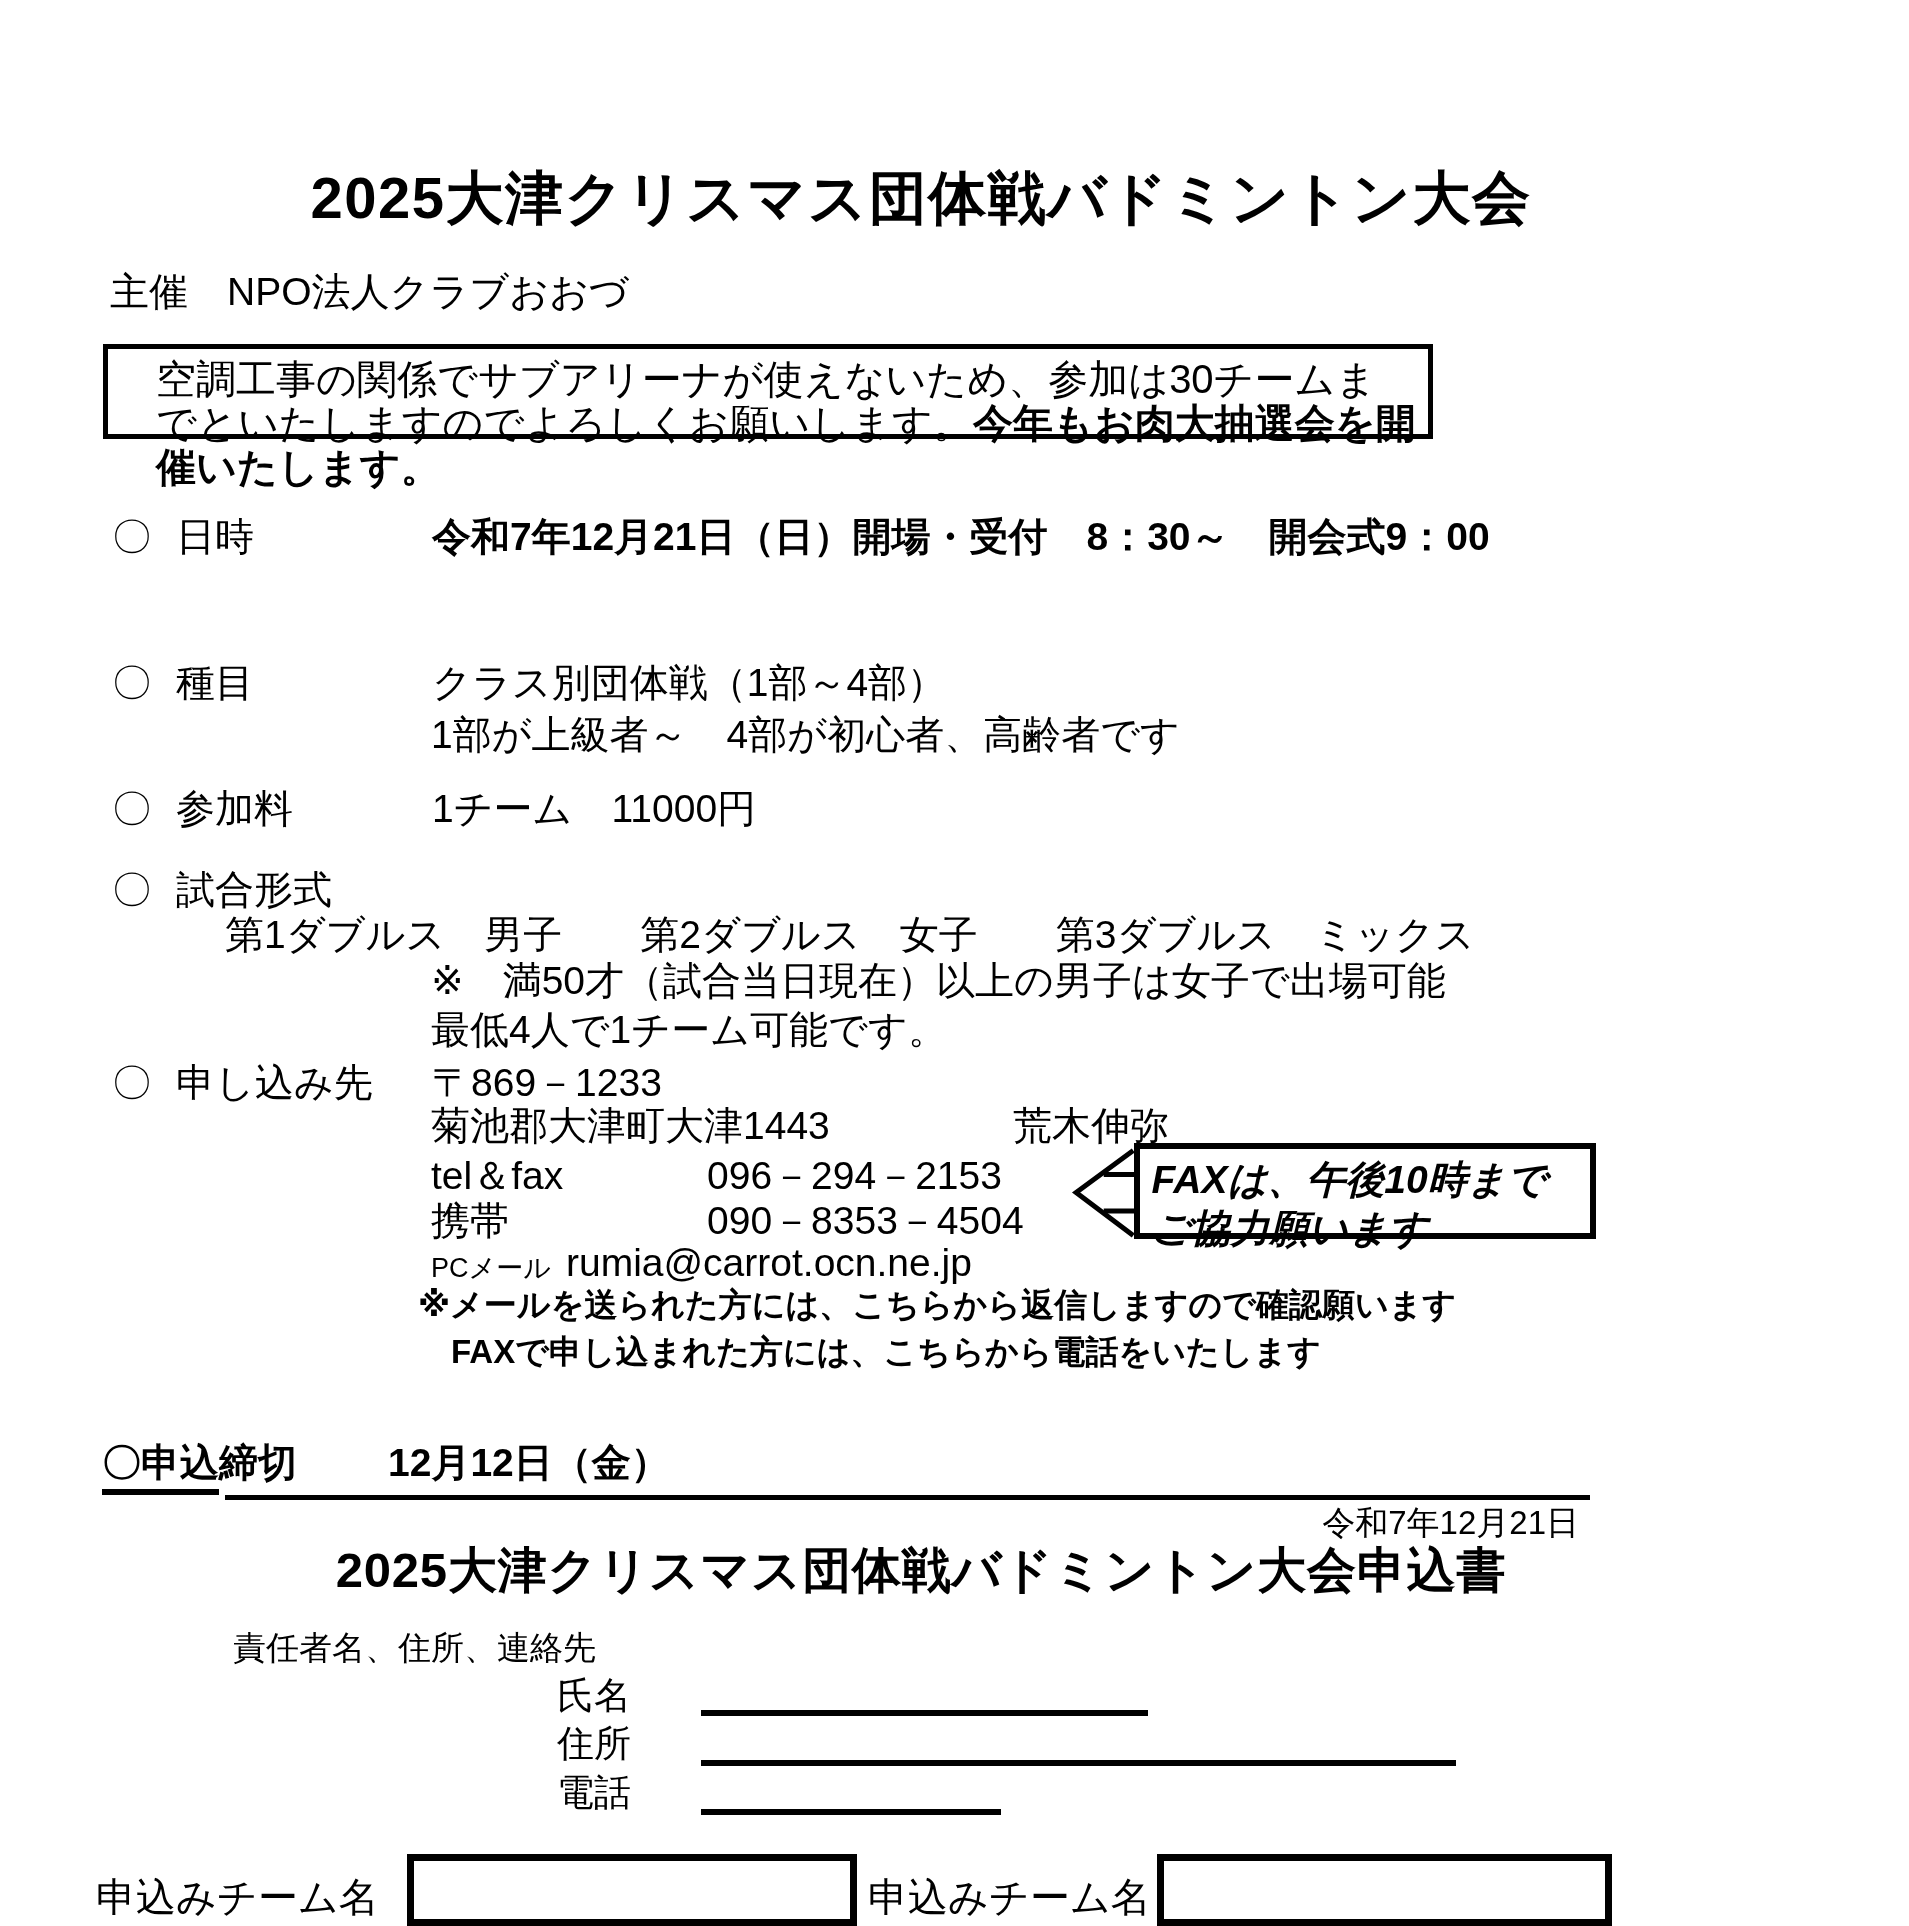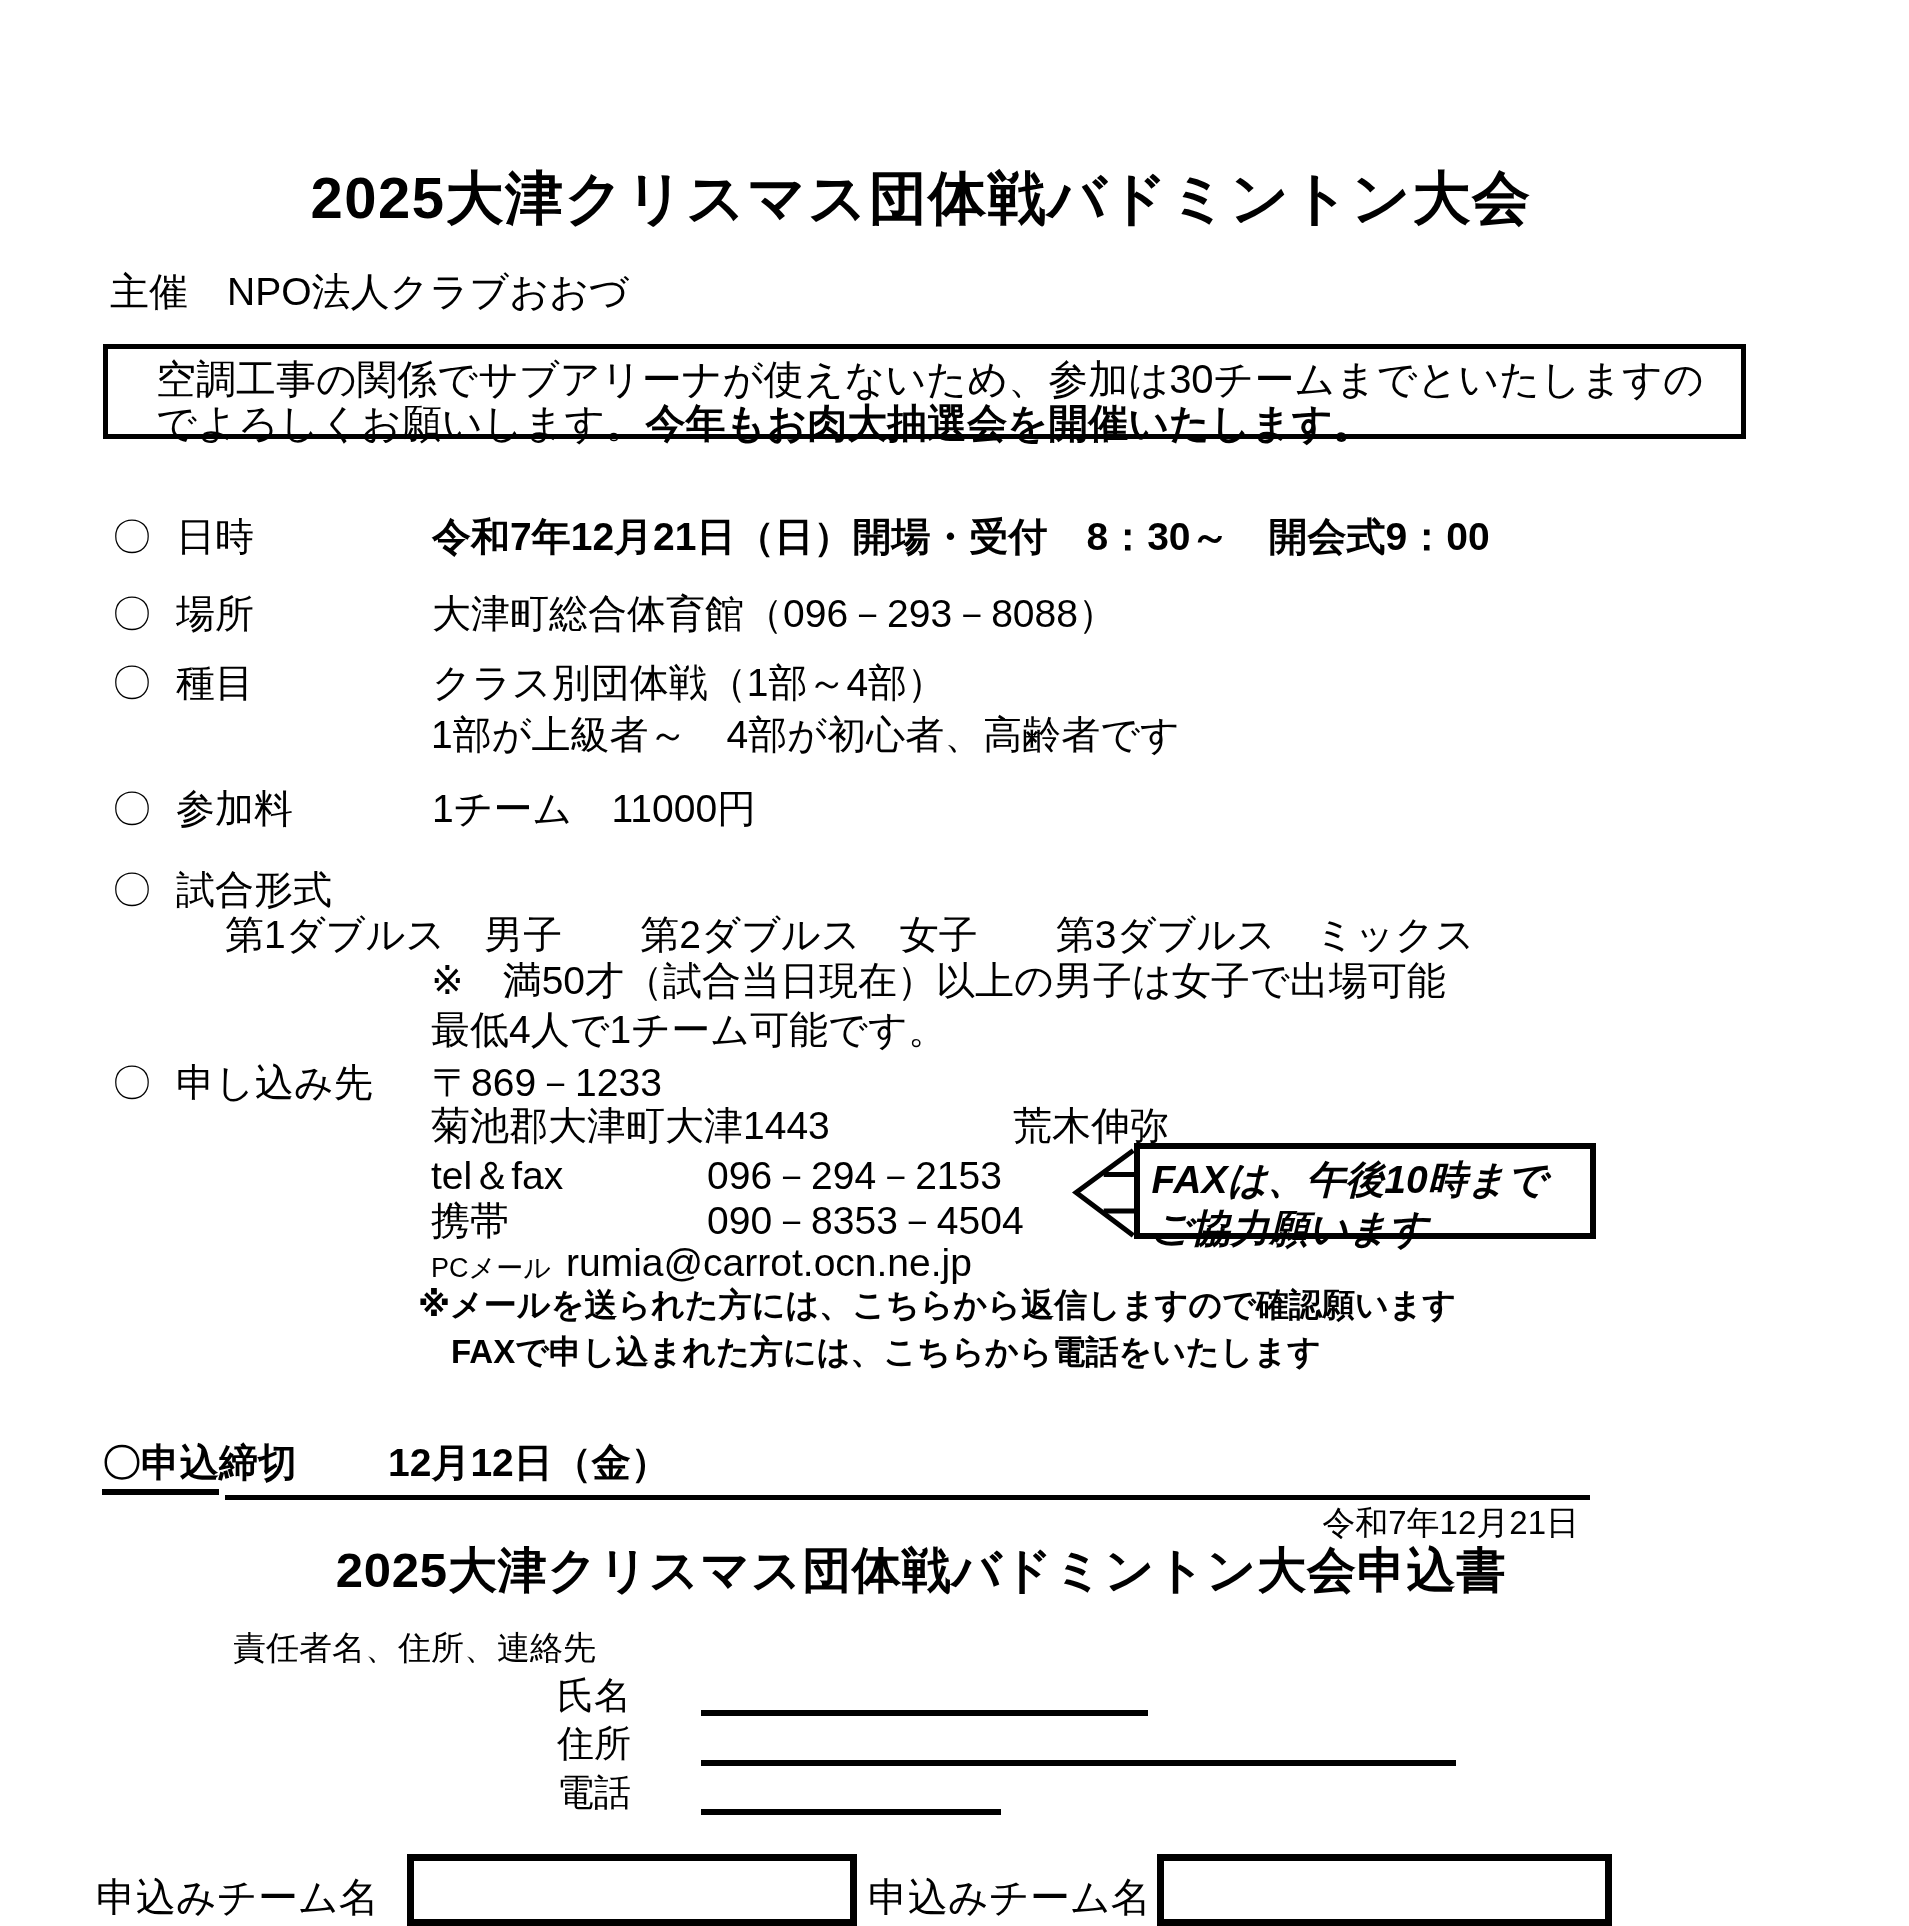--- a/index.html
+++ b/index.html
@@ -57,31 +57,28 @@
 </style>
 </head>
 <body>
 
 <div id="page">
 
   <div class="abs fs-title b center" style="left:96px;top:166px;width:1650px;">2025大津クリスマス団体戦バドミントン大会</div>
 
   <div class="abs fs-body" style="left:110px;top:270px;">主催　NPO法人クラブおおづ</div>
 
-  <div class="abs notice-box" style="left:103px;top:344px;width:1643px;height:95px;padding-left:48px;">
+  <div class="abs notice-box" style="left:103px;top:344px;width:1330px;height:95px;padding-left:48px;">
     <span>空調工事の関係でサブアリーナが使えないため、参加は30チームまでといたしますのでよろしくお願いします。</span><span class="b">今年もお肉大抽選会を開催いたします。</span>
   </div>
 
   <div class="abs fs-body" style="left:112px;top:515px;">
     <span class="bullet-ico">〇</span><span class="blabel">日時</span><span class="b">令和7年12月21日（日）開場・受付　8：30～　開会式9：00</span>
   </div>
 
-  <div class="abs fs-body" style="left:112px;top:592px;">
-    <span class="bullet-ico">〇</span><span class="blabel">場所</span><span>大津町総合体育館（096－293－8088）</span>
-  </div>
 
   <div class="abs fs-body" style="left:112px;top:661px;">
     <span class="bullet-ico">〇</span><span class="blabel">種目</span><span>クラス別団体戦（1部～4部）</span>
   </div>
   <div class="abs fs-body" style="left:431px;top:713px;">1部が上級者～　4部が初心者、高齢者です</div>
 
   <div class="abs fs-body" style="left:112px;top:787px;">
     <span class="bullet-ico">〇</span><span class="blabel">参加料</span><span>1チーム　11000円</span>
   </div>
 

